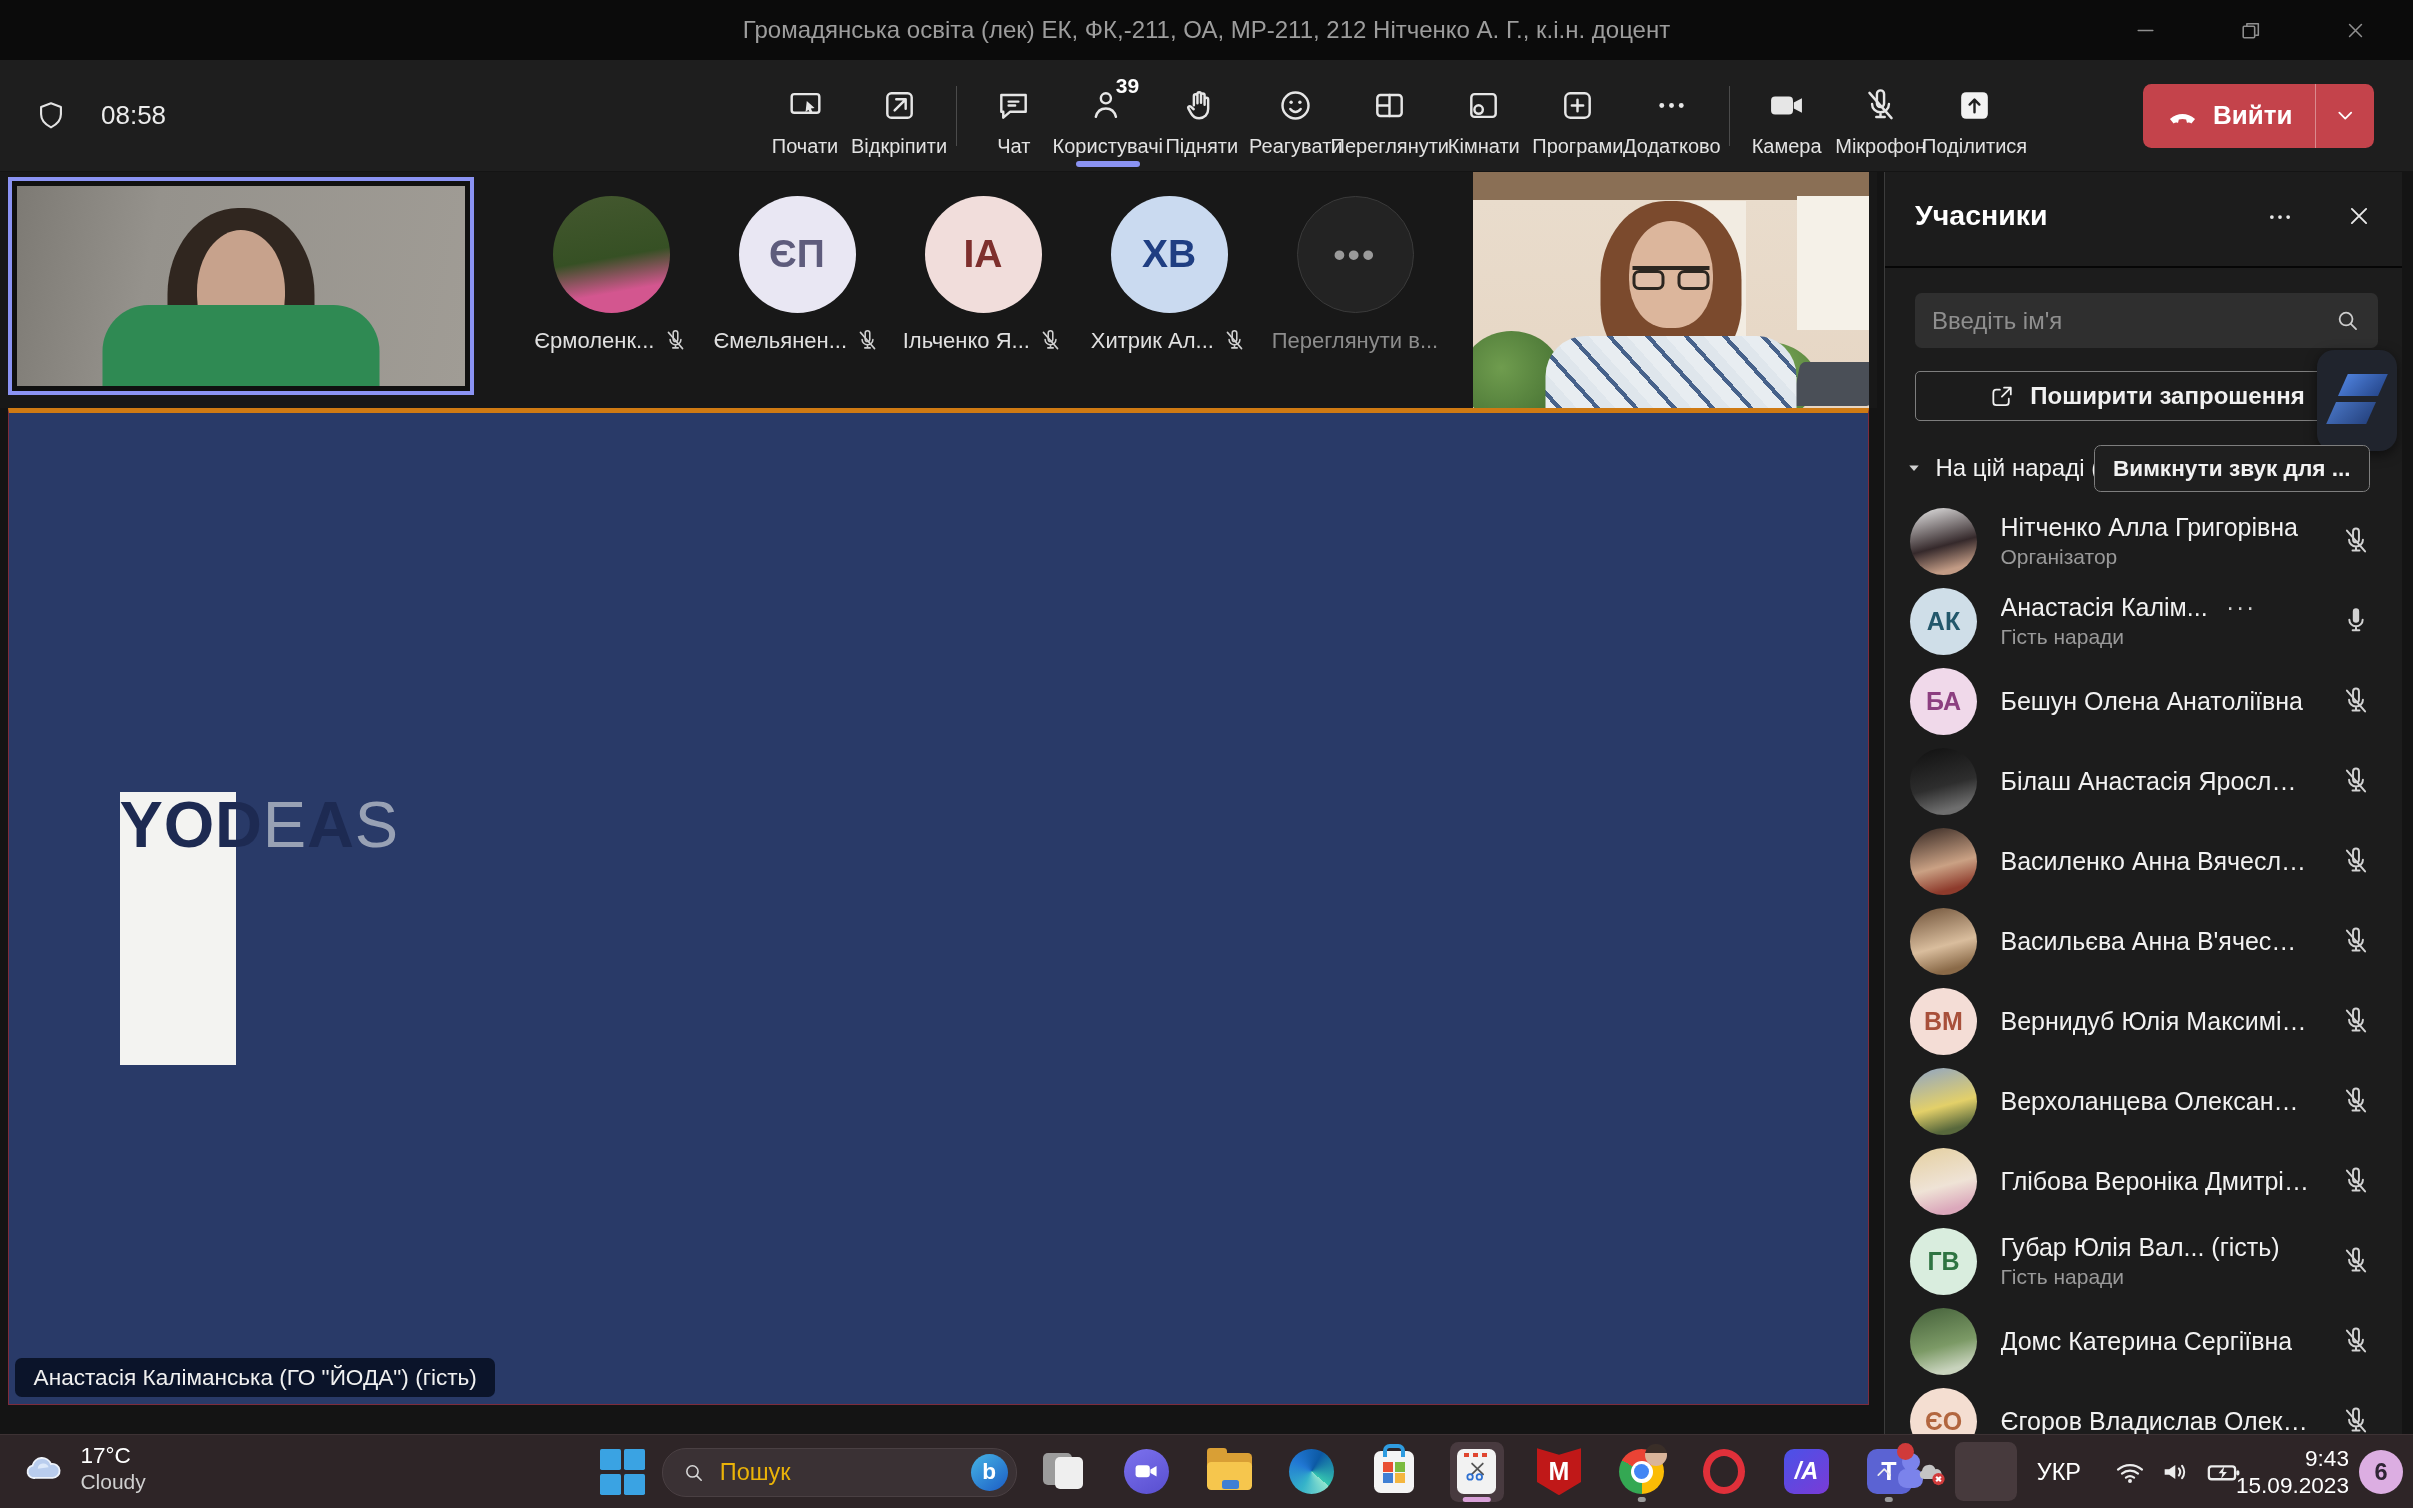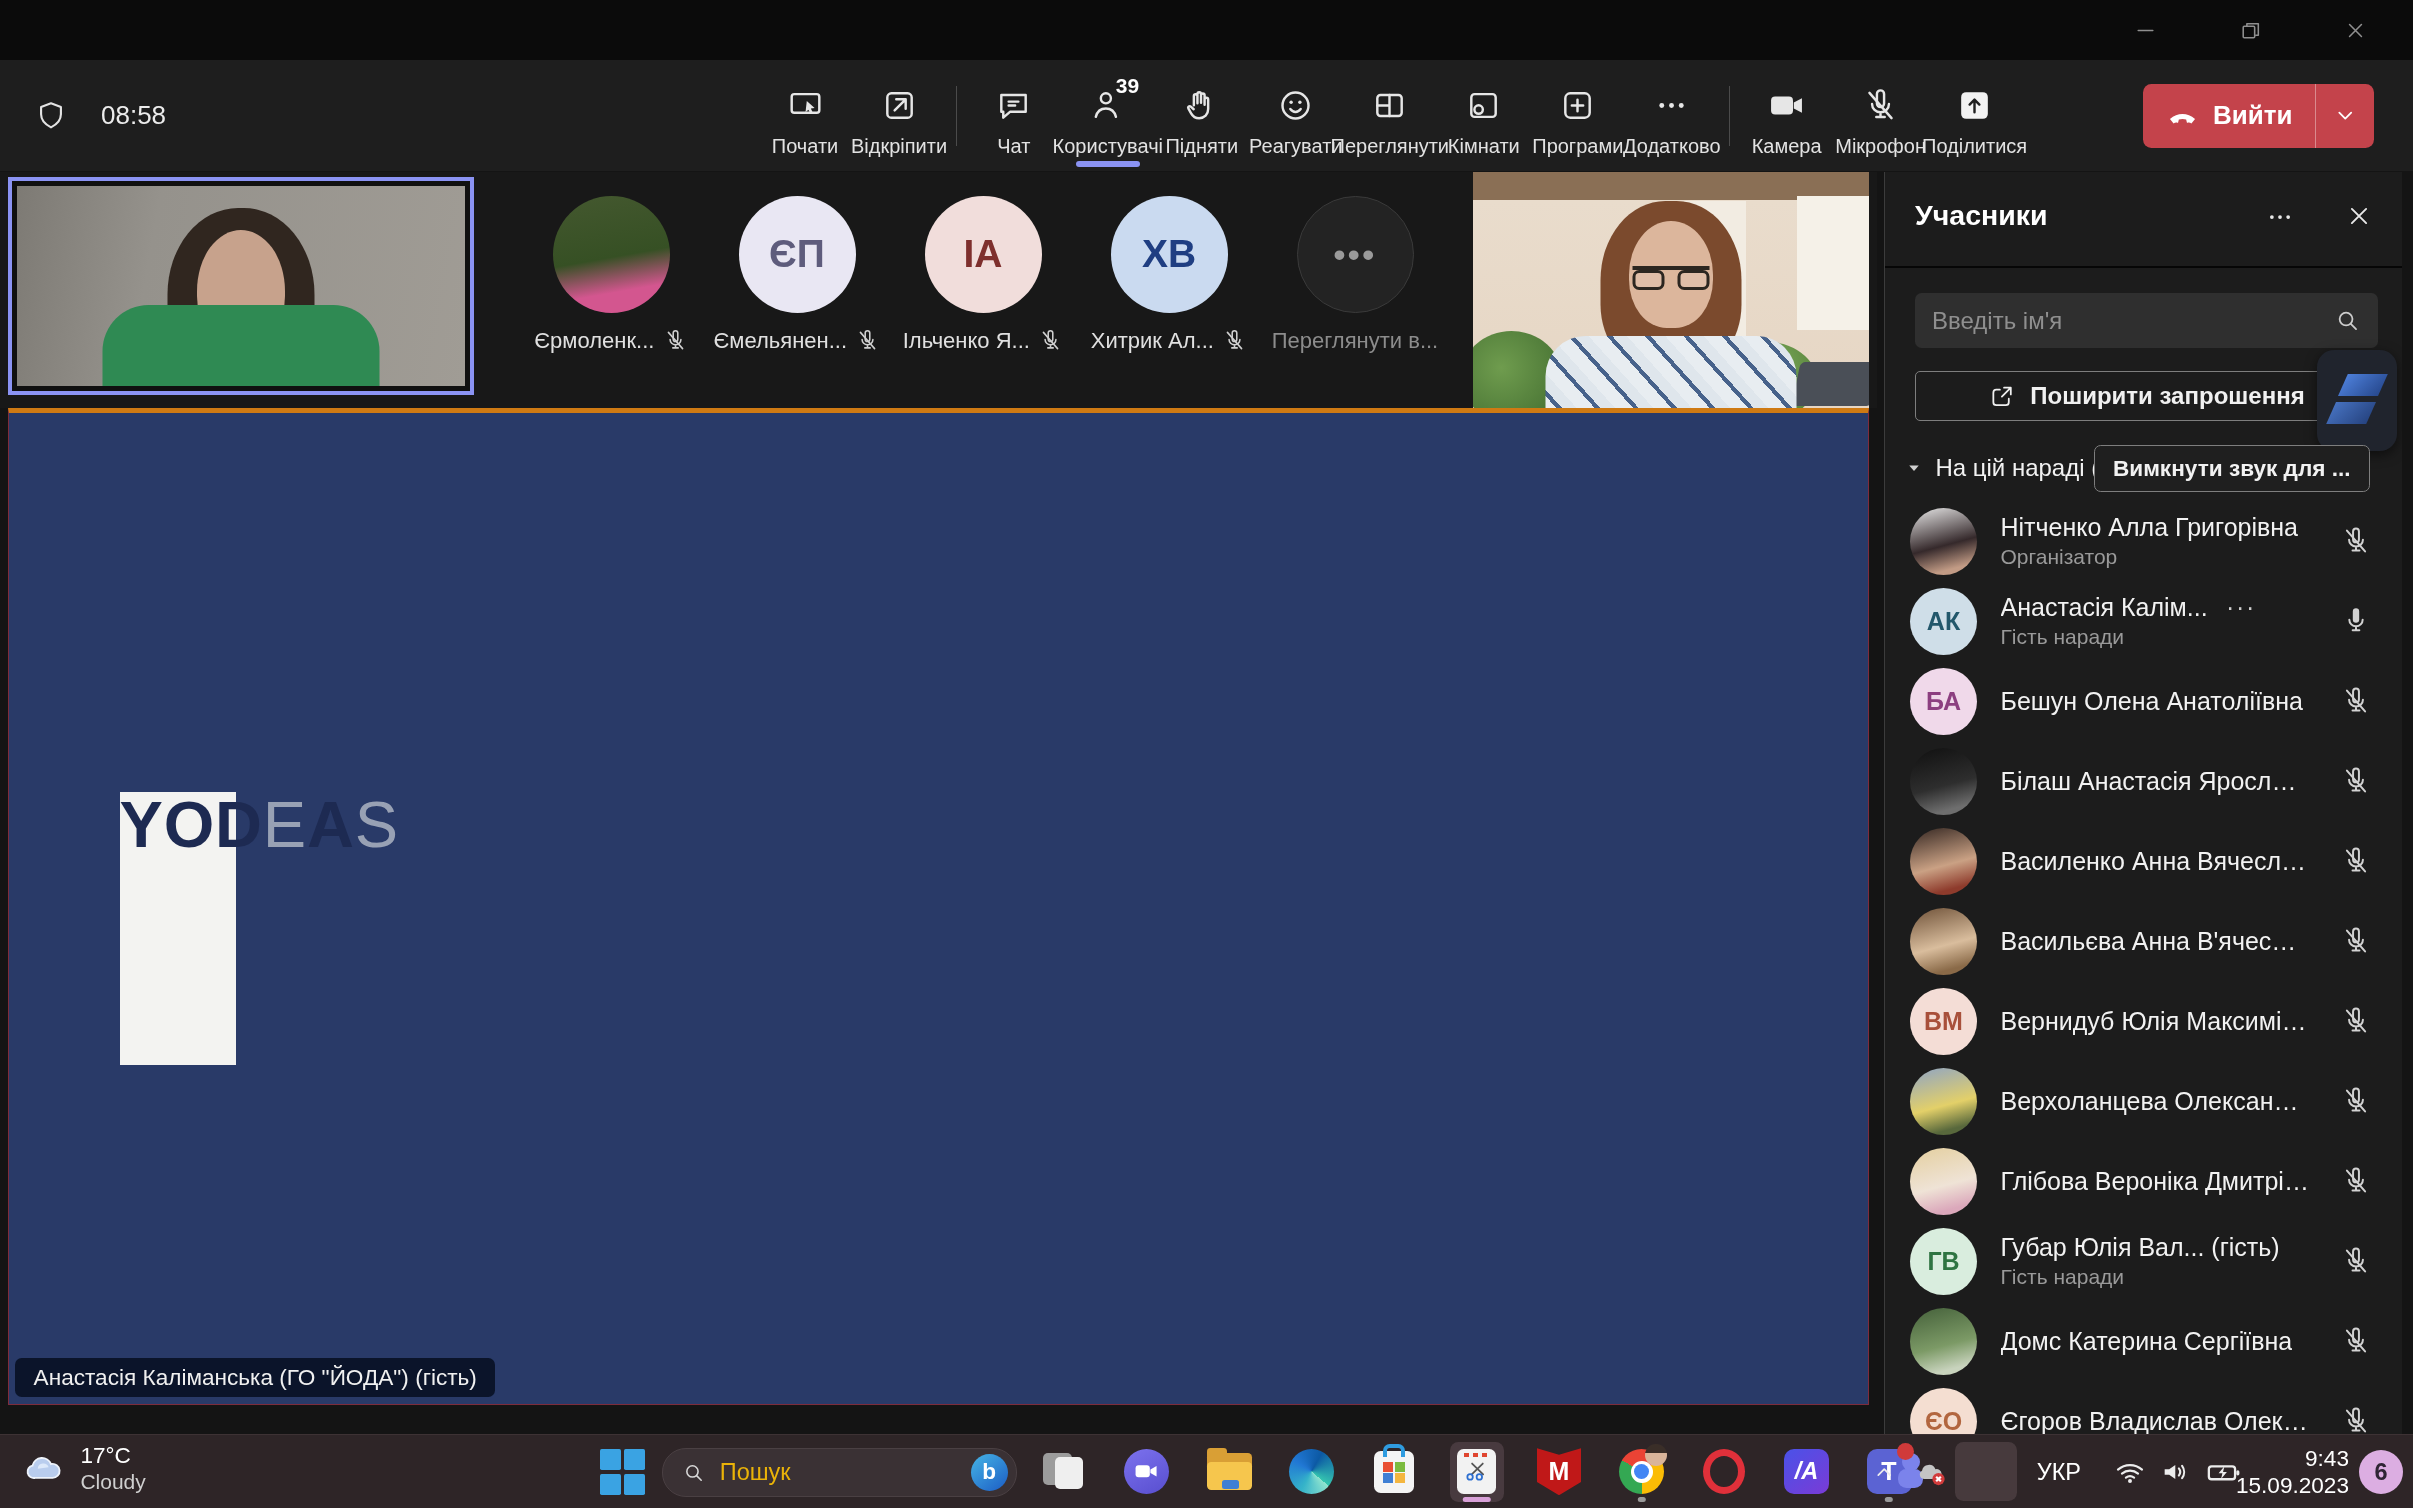--- a/index.html
+++ b/index.html
@@ -201,20 +201,21 @@
   #notifBadge{position:absolute;right:10px;top:50%;transform:translateY(-50%);width:44px;height:44px;border-radius:50%;
     background:#dcaee2;display:flex;align-items:center;justify-content:center;font-size:23.5px;font-weight:bold;
     color:#2f2535;cursor:pointer}
 </style>
 </head>
 <body>
 
 <div id="app">
 
   <div id="titlebar">
+    <div class="title">Громадянська освіта (лек) ЕК, ФК,-211, ОА, МР-211, 212 Нітченко А. Г., к.і.н. доцент</div>
     <div class="controls">
       <span class="ic">
           <svg viewBox="0 0 24 24" fill="none" stroke="currentColor" stroke-width="1.5" stroke-linecap="round" stroke-linejoin="round">
             <path d="M5 12h14"></path>
           </svg>
         </span>
       <span class="ic">
           <svg viewBox="0 0 24 24" fill="none" stroke="currentColor" stroke-width="1.5" stroke-linecap="round" stroke-linejoin="round">
             <rect x="5" y="8" width="11" height="11" rx="1"></rect>
             <path d="M8.5 8V5.5h11v11H17"></path>

